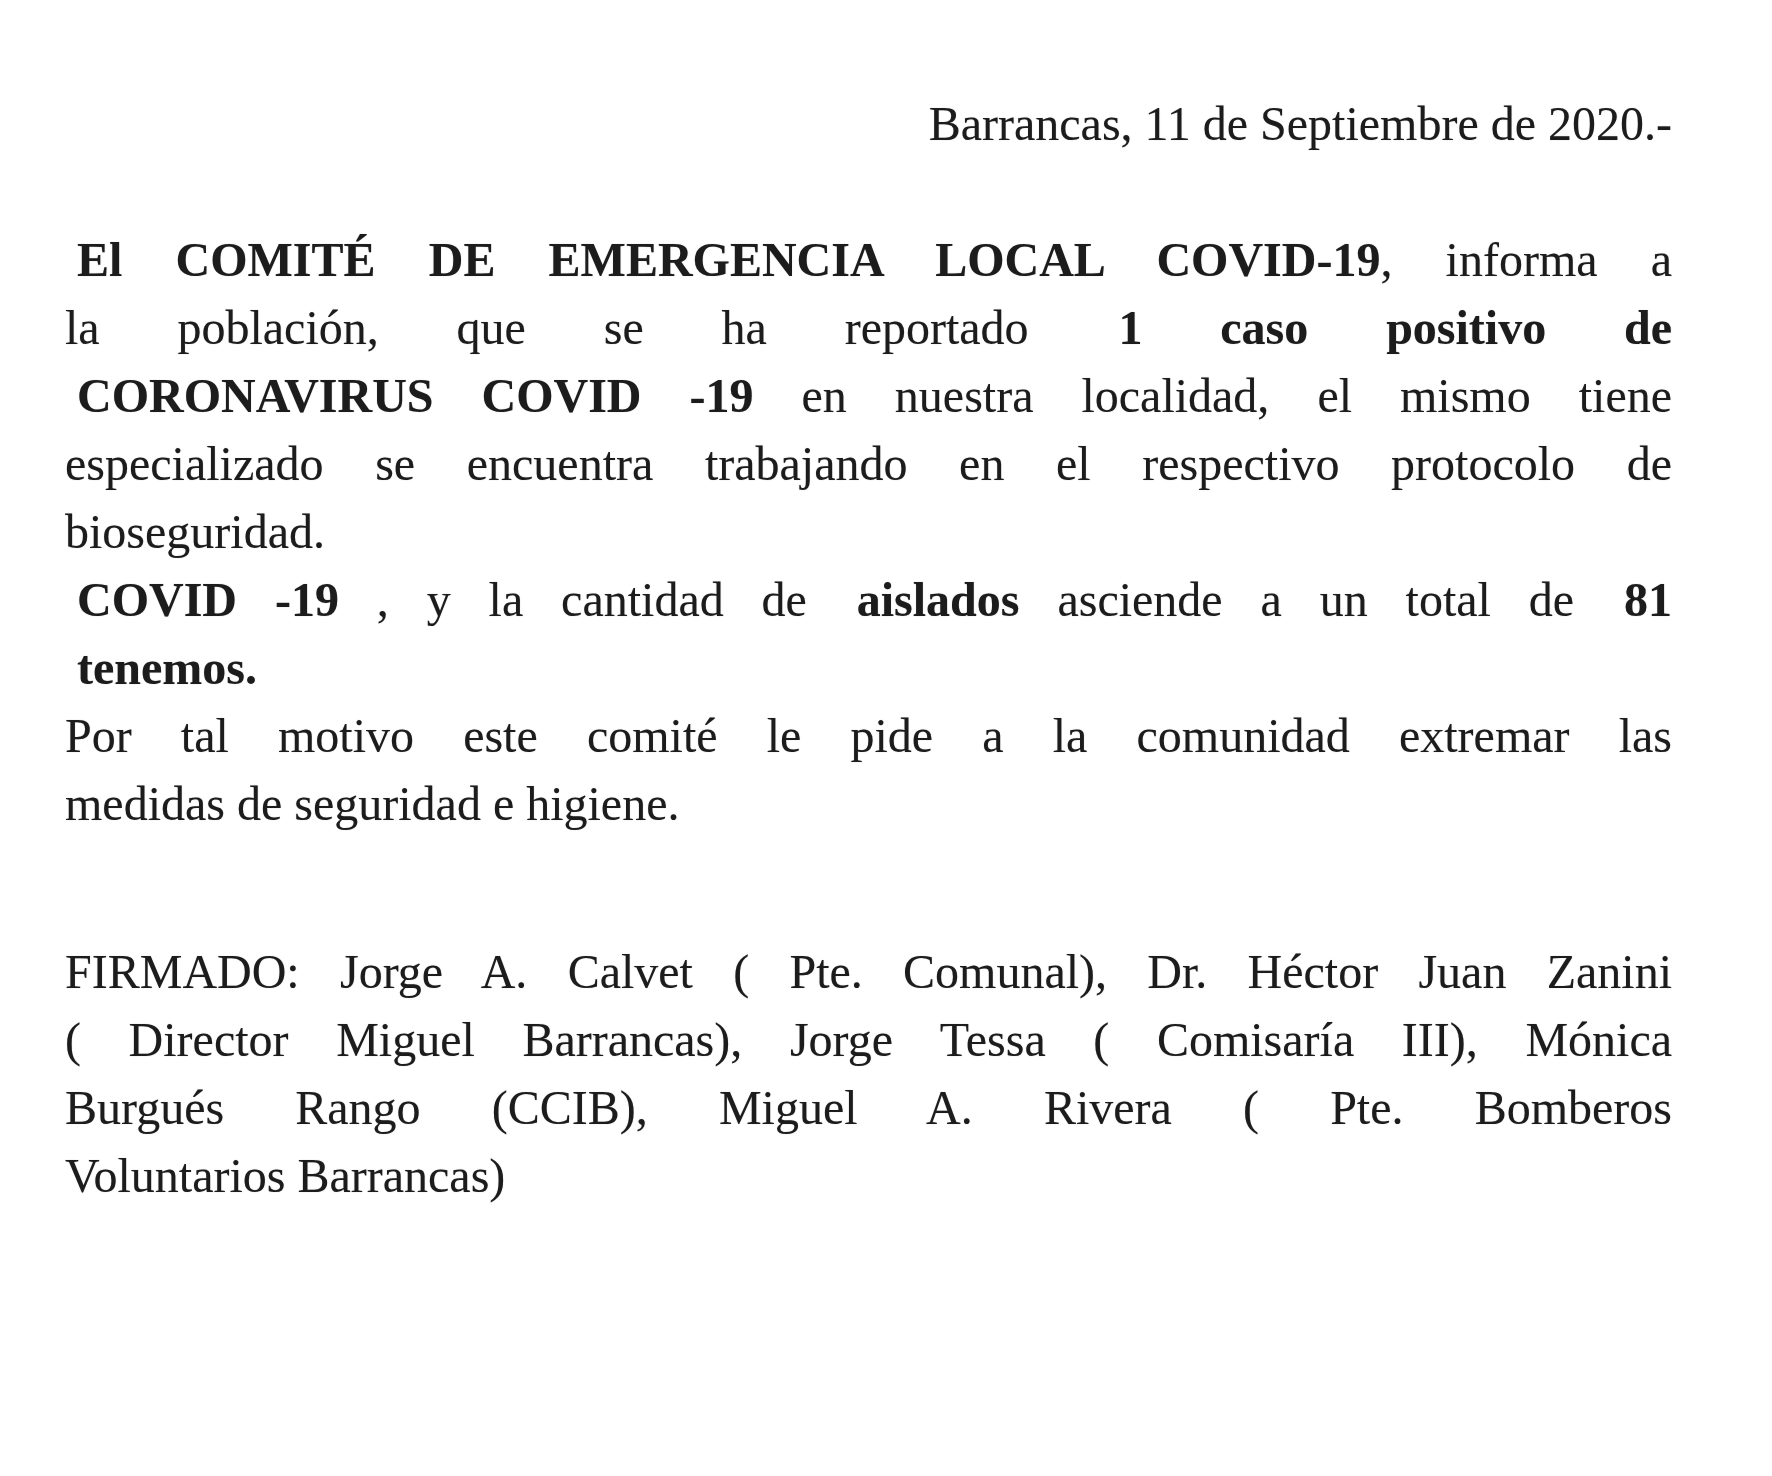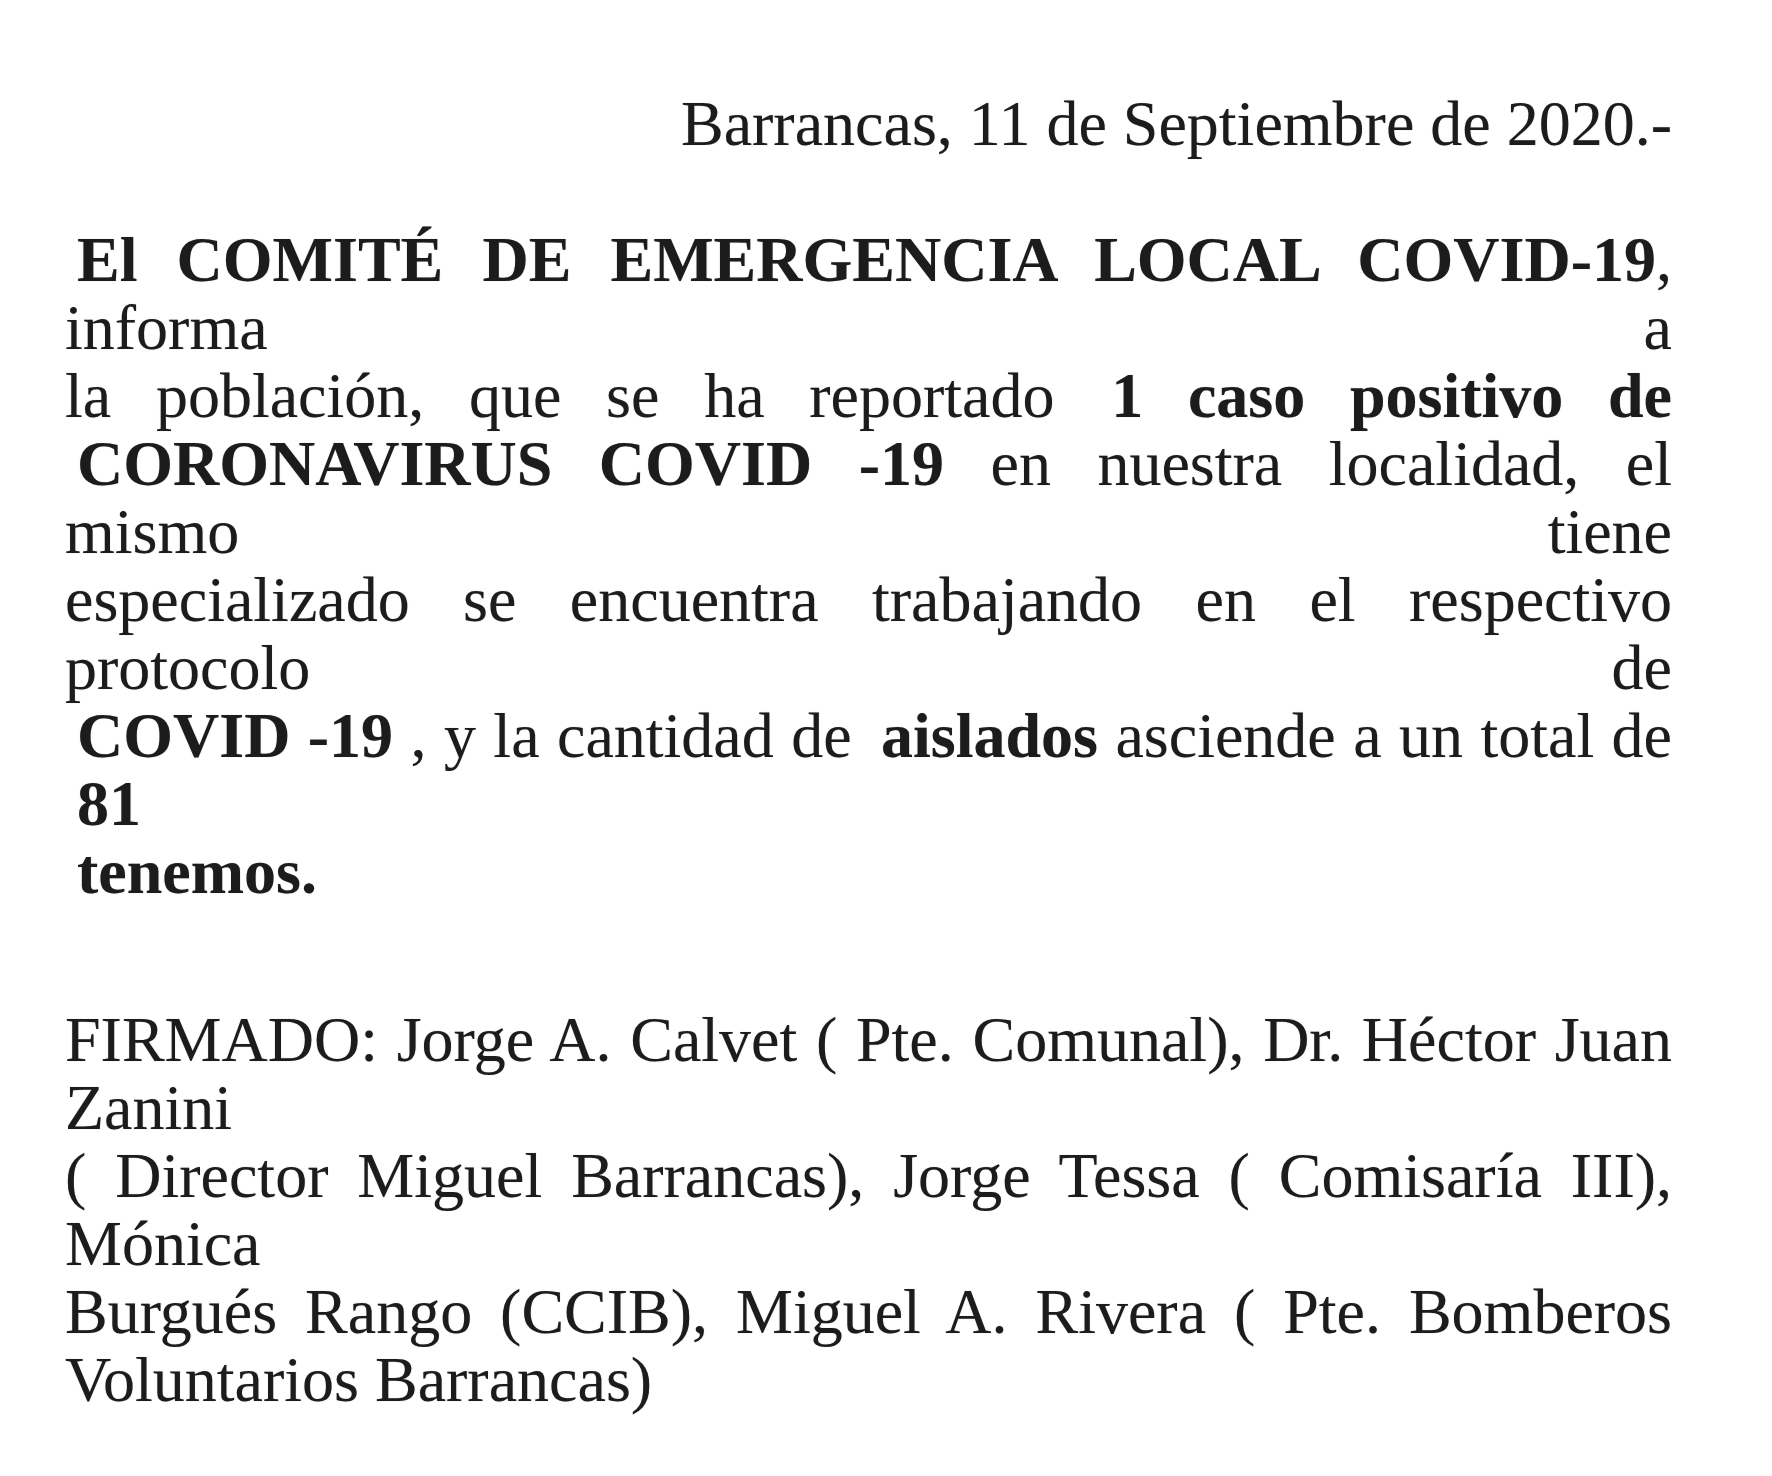--- a/index.html
+++ b/index.html
@@ -12,21 +12,21 @@
     height: 1476px;
     overflow: hidden;
   }
   .page {
     box-sizing: border-box;
     width: 1772px;
     height: 1476px;
     padding: 90px 100px 0 65px;
     background: #ffffff;
     font-family: "Liberation Serif", "DejaVu Serif", serif;
-    font-size: 64px;
+    font-size: 48px;
     line-height: 68px;
     color: #1c1c1c;
     text-shadow: 0 0 1px rgba(30,30,30,0.35);
   }
   .date-line {
     margin: 0 0 68px 0;
     text-align: right;
     white-space: nowrap;
   }
   .para {
@@ -51,24 +51,29 @@
 <body>
 
 <div class="page">
   <p class="date-line">Barrancas, 11 de Septiembre de 2020.-</p>
   <div id="doc-body">
       <div class="para">
         <div class="line"><span class="bold">El COMITÉ DE EMERGENCIA LOCAL COVID-19</span><span>, informa a</span></div>
         <div class="line"><span>la población, que se ha reportado </span><span class="bold">1 caso positivo de</span></div>
         <div class="line"><span class="bold">CORONAVIRUS COVID -19</span><span> en nuestra localidad, el mismo tiene</span></div>
         <div class="line"><span>especializado se encuentra trabajando en el respectivo protocolo de</span></div>
+        <div class="line para-last"><span>bioseguridad.</span></div>
       </div>
       <div class="para">
         <div class="line"><span class="bold">COVID -19</span><span> , y la cantidad de </span><span class="bold">aislados</span><span> asciende a un total de </span><span class="bold">81</span></div>
         <div class="line para-last"><span class="bold">tenemos.</span></div>
+      </div>
+      <div class="para">
+        <div class="line"><span>Por tal motivo este comité le pide a la comunidad extremar las</span></div>
+        <div class="line para-last"><span>medidas de seguridad e higiene.</span></div>
       </div>
       <div class="para gap-top">
         <div class="line"><span>FIRMADO: Jorge A. Calvet ( Pte. Comunal), Dr. Héctor Juan Zanini</span></div>
         <div class="line"><span>( Director Miguel Barrancas), Jorge Tessa ( Comisaría III), Mónica</span></div>
         <div class="line"><span>Burgués Rango (CCIB), Miguel A. Rivera ( Pte. Bomberos</span></div>
         <div class="line para-last"><span>Voluntarios Barrancas)</span></div>
       </div>
     </div>
 </div>
 

